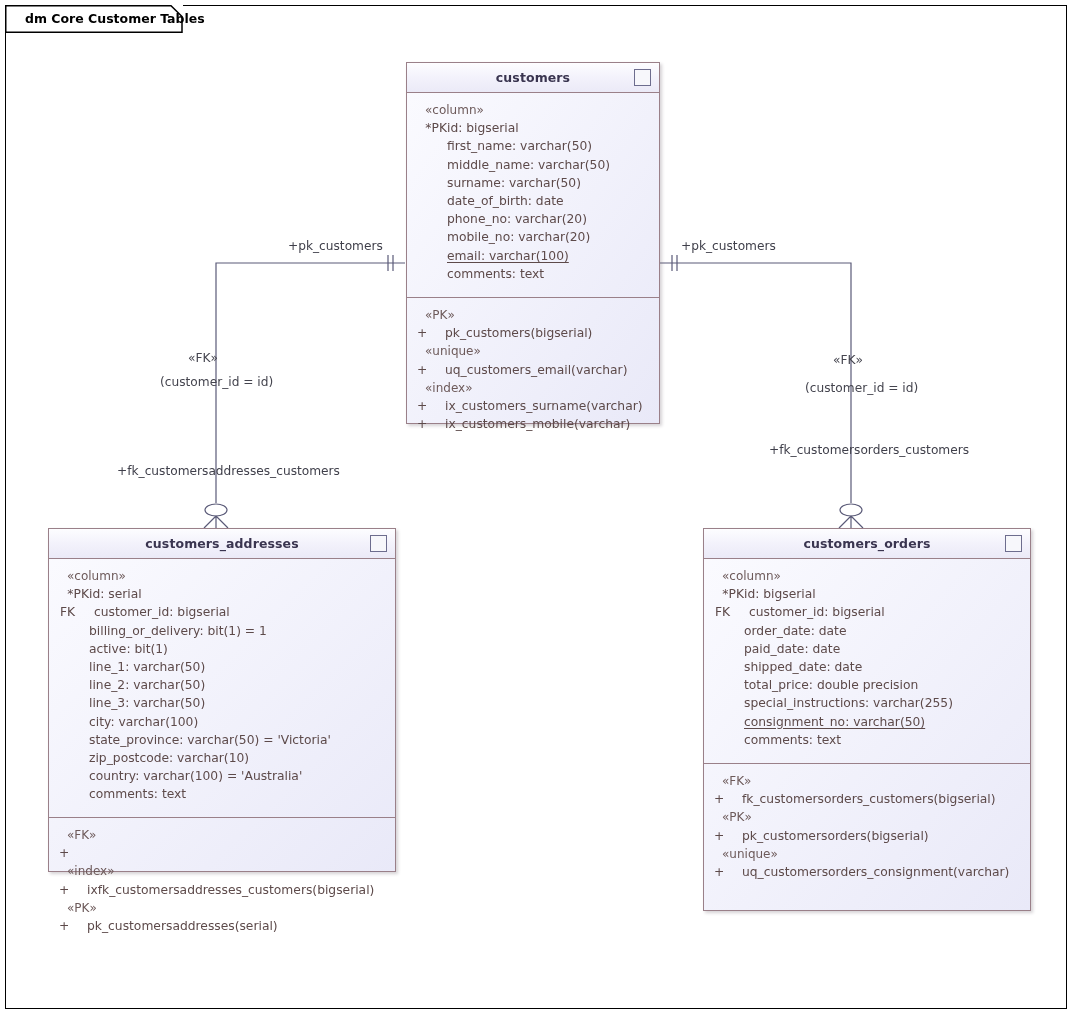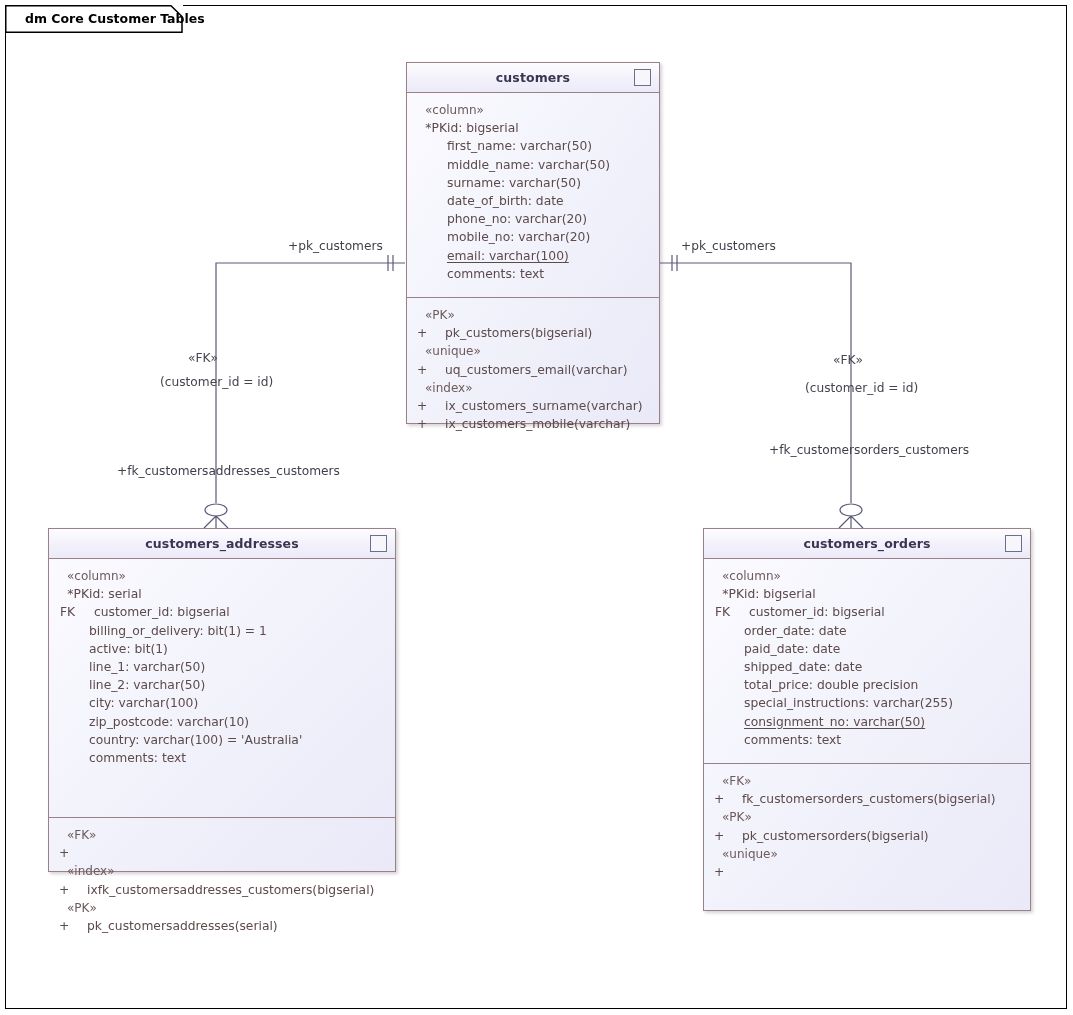--- a/index.html
+++ b/index.html
@@ -326,21 +326,29 @@
           <div class="row">
             <span class="key"></span>
             <span class="attr">line_1: varchar(50)</span>
           </div>
           <div class="row">
             <span class="key"></span>
             <span class="attr">line_2: varchar(50)</span>
           </div>
           <div class="row">
             <span class="key"></span>
+            <span class="attr">line_3: varchar(50)</span>
+          </div>
+          <div class="row">
+            <span class="key"></span>
             <span class="attr">city: varchar(100)</span>
+          </div>
+          <div class="row">
+            <span class="key"></span>
+            <span class="attr">state_province: varchar(50) = 'Victoria'</span>
           </div>
           <div class="row">
             <span class="key"></span>
             <span class="attr">zip_postcode: varchar(10)</span>
           </div>
           <div class="row">
             <span class="key"></span>
             <span class="attr">country: varchar(100) = 'Australia'</span>
           </div>
           <div class="row">
@@ -425,18 +433,19 @@
             <span>fk_customersorders_customers(bigserial)</span>
           </div>
           <div class="stereo">«PK»</div>
           <div class="op-row">
             <span class="op-vis">+</span>
             <span>pk_customersorders(bigserial)</span>
           </div>
           <div class="stereo">«unique»</div>
           <div class="op-row">
             <span class="op-vis">+</span>
+            <span>uq_customersorders_consignment(varchar)</span>
           </div>
         </div>
     </div>
   </div>
 
 </div>
 
 </body></html>

